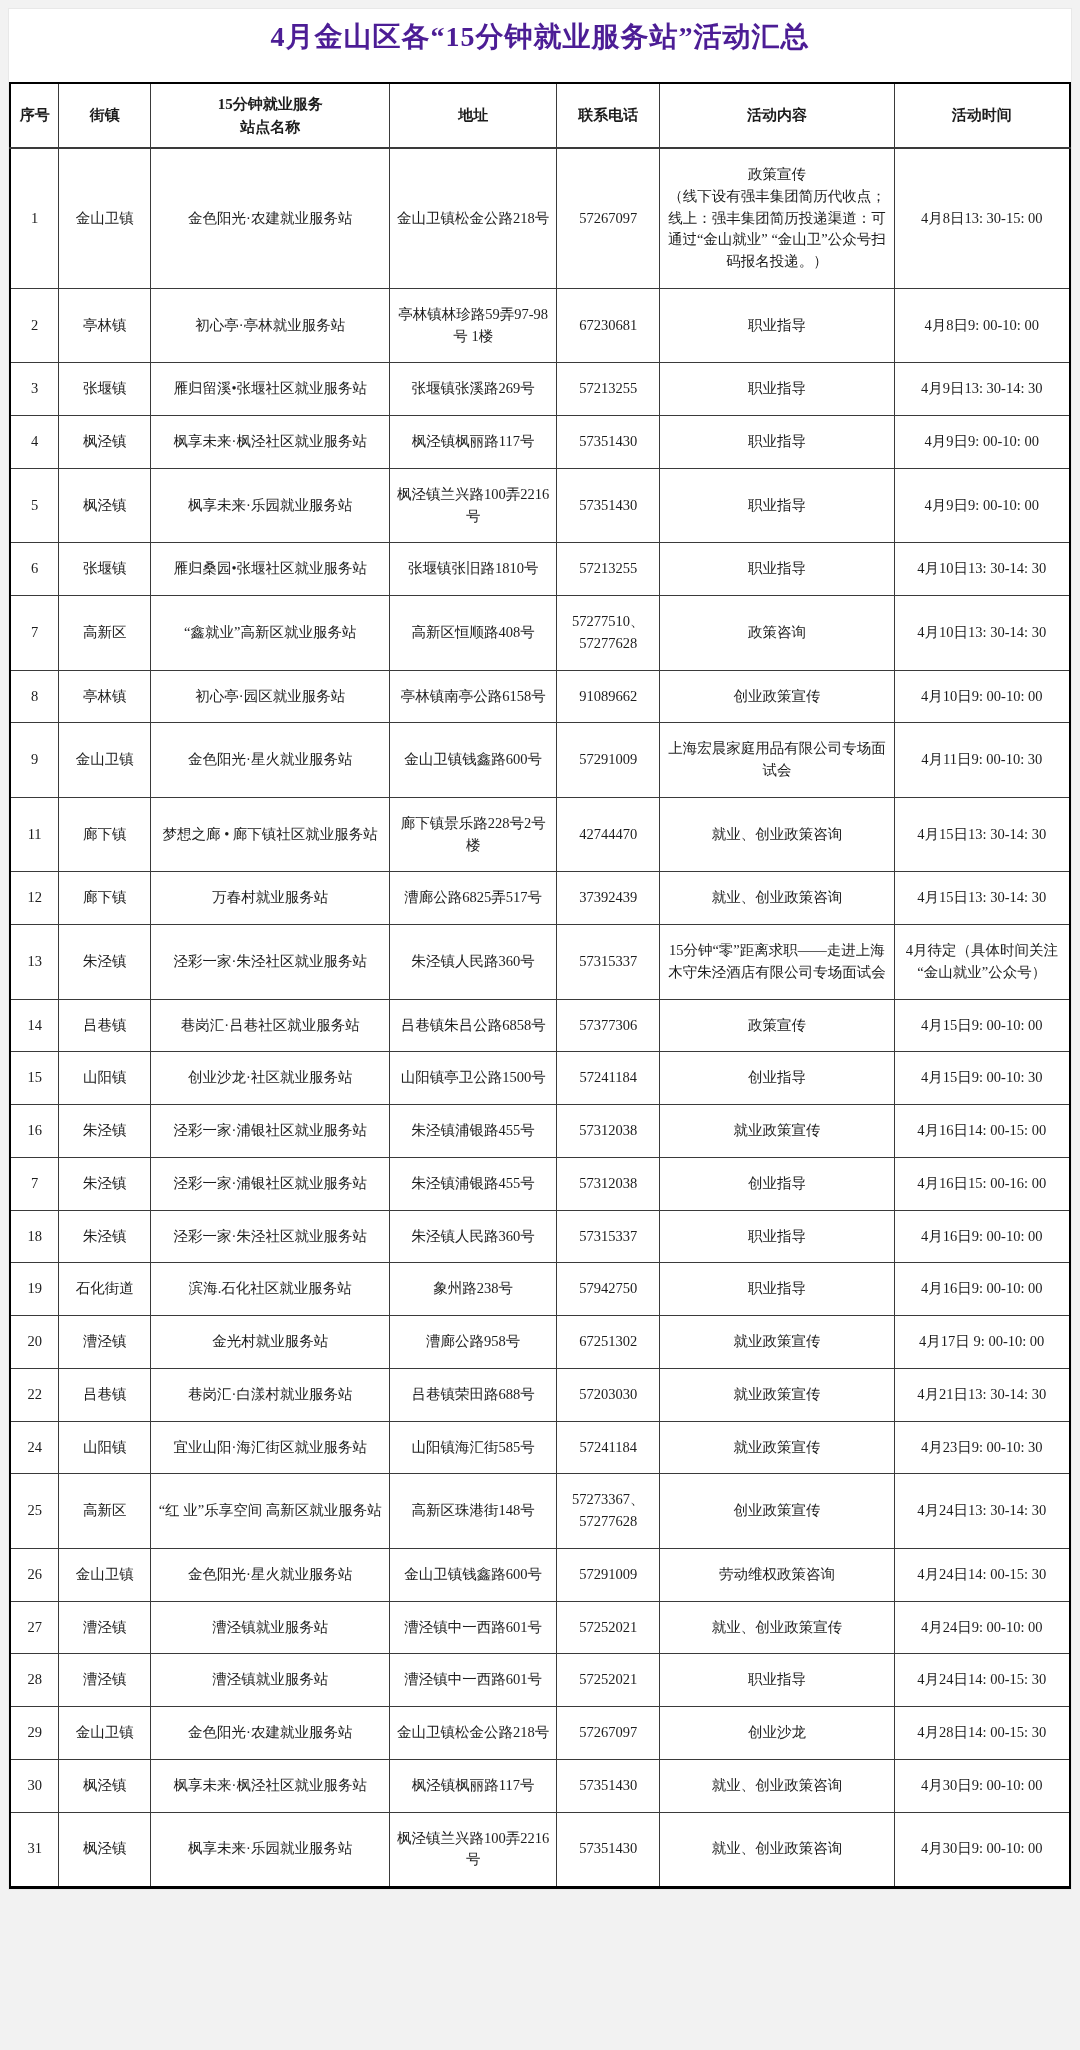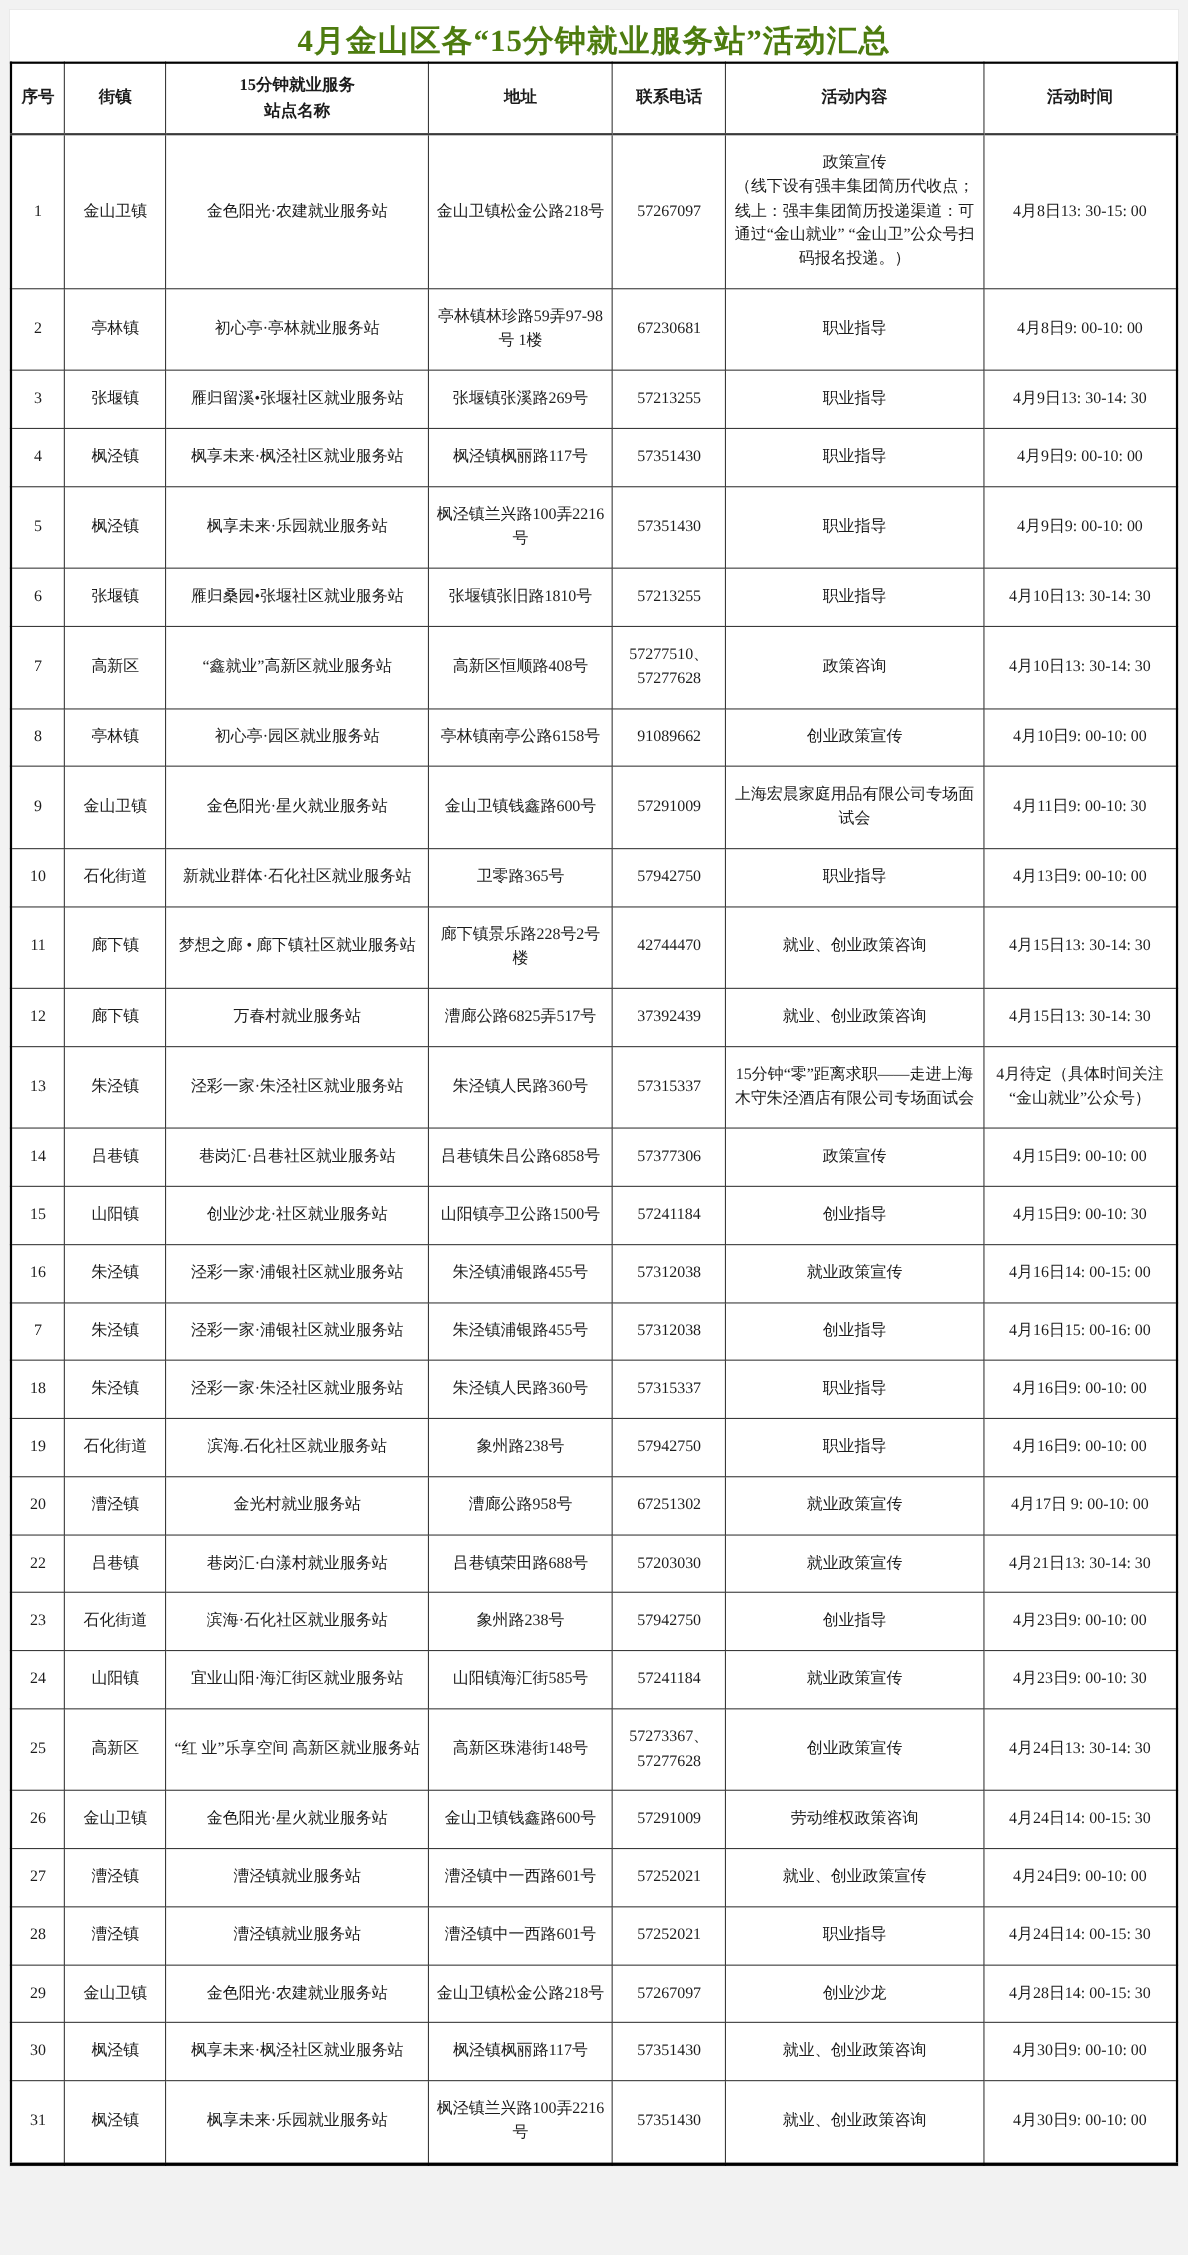--- a/index.html
+++ b/index.html
@@ -14,22 +14,22 @@
     margin: 8px auto;
     background: #ffffff;
     border: 1px solid #e8e8e8;
     box-sizing: border-box;
   }
   .title {
     text-align: center;
     font-size: 28px;
     font-weight: bold;
     letter-spacing: 1px;
-    padding: 9px 0 0 0;
-    color: #4d7c0f;
+    padding: 9px 0 26px 0;
+    color: #4c1d95;
   }
   table.activity-table {
     width: 100%;
     border-collapse: collapse;
     table-layout: fixed;
     border: 2px solid #000;
     border-bottom-width: 3px;
   }
   table.activity-table th,
   table.activity-table td {
@@ -163,29 +163,20 @@
         <tr>
           <td>9</td>
           <td>金山卫镇</td>
           <td>金色阳光·星火就业服务站</td>
           <td>金山卫镇钱鑫路600号</td>
           <td>57291009</td>
           <td>上海宏晨家庭用品有限公司专场面试会</td>
           <td>4月11日9: 00-10: 30</td>
         </tr>
         <tr>
-          <td>10</td>
-          <td>石化街道</td>
-          <td>新就业群体·石化社区就业服务站</td>
-          <td>卫零路365号</td>
-          <td>57942750</td>
-          <td>职业指导</td>
-          <td>4月13日9: 00-10: 00</td>
-        </tr>
-        <tr>
           <td>11</td>
           <td>廊下镇</td>
           <td>梦想之廊 • 廊下镇社区就业服务站</td>
           <td>廊下镇景乐路228号2号楼</td>
           <td>42744470</td>
           <td>就业、创业政策咨询</td>
           <td>4月15日13: 30-14: 30</td>
         </tr>
         <tr>
           <td>12</td>
@@ -269,29 +260,20 @@
           <td>4月17日 9: 00-10: 00</td>
         </tr>
         <tr>
           <td>22</td>
           <td>吕巷镇</td>
           <td>巷岗汇·白漾村就业服务站</td>
           <td>吕巷镇荣田路688号</td>
           <td>57203030</td>
           <td>就业政策宣传</td>
           <td>4月21日13: 30-14: 30</td>
-        </tr>
-        <tr>
-          <td>23</td>
-          <td>石化街道</td>
-          <td>滨海·石化社区就业服务站</td>
-          <td>象州路238号</td>
-          <td>57942750</td>
-          <td>创业指导</td>
-          <td>4月23日9: 00-10: 00</td>
         </tr>
         <tr>
           <td>24</td>
           <td>山阳镇</td>
           <td>宜业山阳·海汇街区就业服务站</td>
           <td>山阳镇海汇街585号</td>
           <td>57241184</td>
           <td>就业政策宣传</td>
           <td>4月23日9: 00-10: 30</td>
         </tr>

